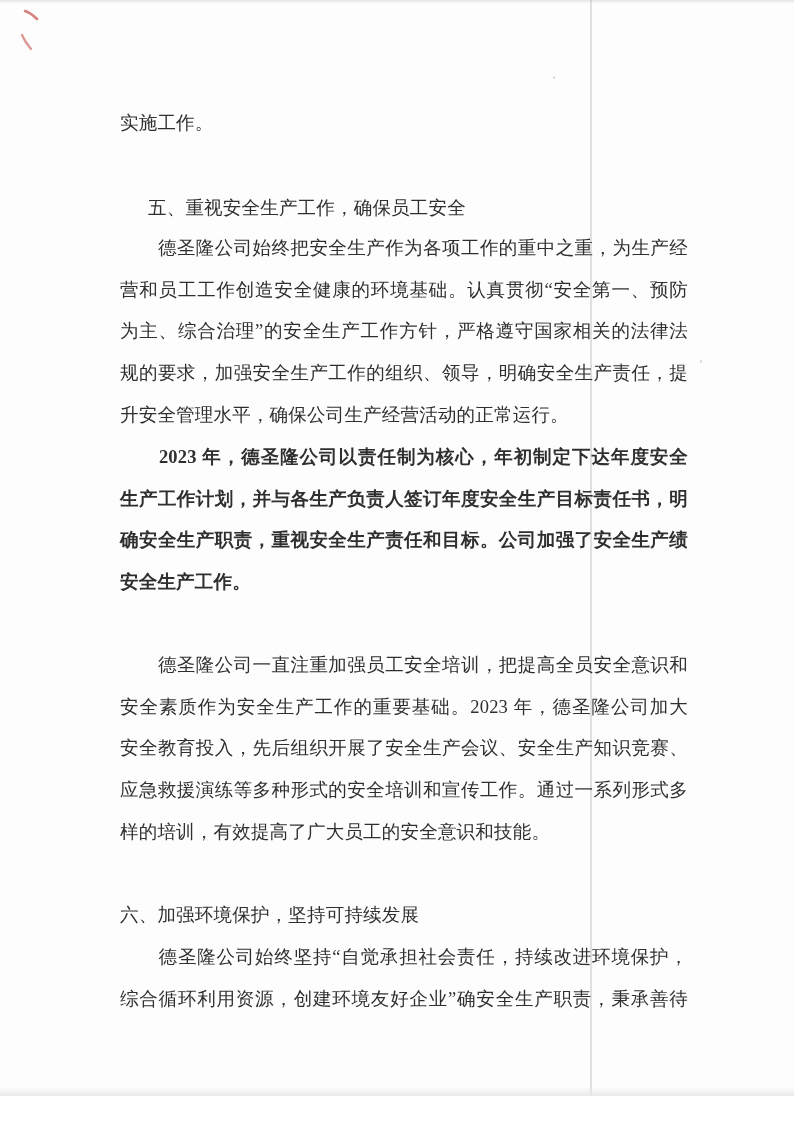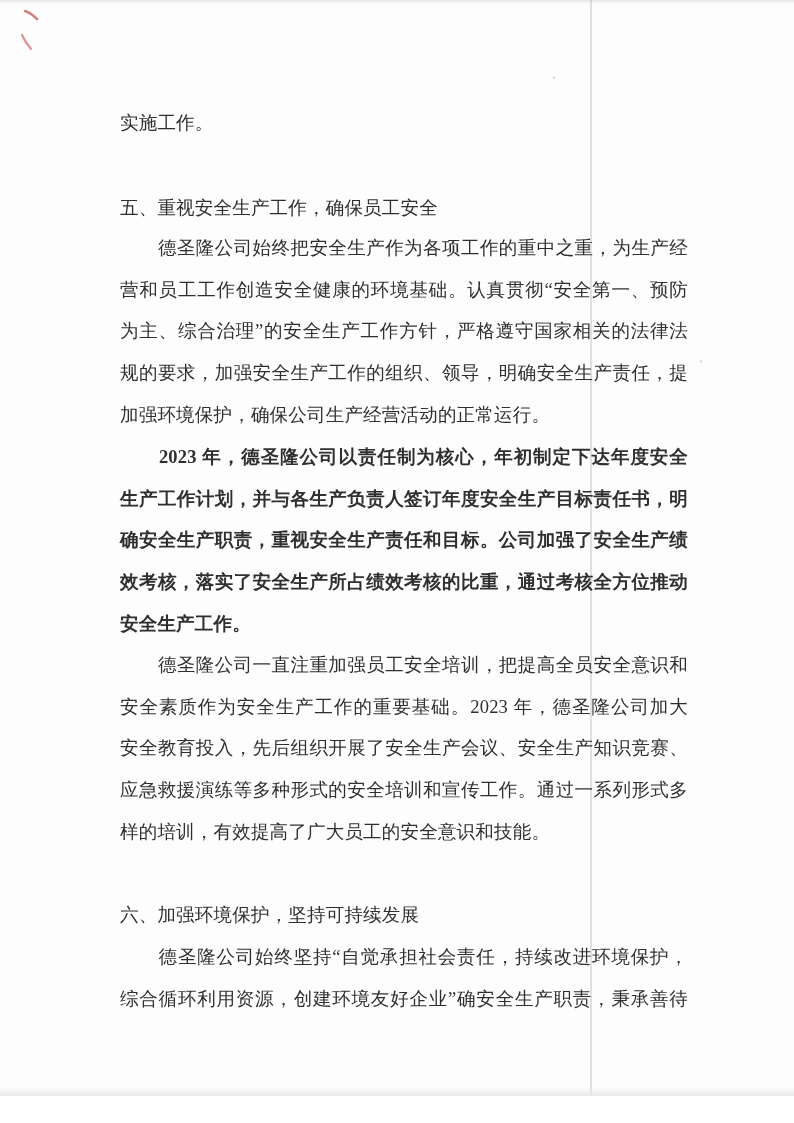--- a/index.html
+++ b/index.html
@@ -69,21 +69,21 @@
   }
   .line {
     text-align: justify;
     text-align-last: left;
     white-space: pre-wrap;
   }
   .line.fill {
     text-align-last: justify;
   }
   .b0 { top: 103px; }
-  .b1 { top: 188px; }
+  .b1 { top: 188px; margin-left: 28px; }
   .b2 { top: 228px; }
   .b3 { top: 437px; font-weight: bold; }
   .b4 { top: 645px; }
   .b5 { top: 895px; }
   .b6 { top: 937px; }
 </style>
 </head>
 <body>
 
 <div class="page">
@@ -104,27 +104,26 @@
         <div class="line">实施工作。</div>
       </div>
     <div class="block b1">
         <div class="line">五、重视安全生产工作，确保员工安全</div>
       </div>
     <div class="block b2">
         <div class="line fill">　　德圣隆公司始终把安全生产作为各项工作的重中之重，为生产经</div>
         <div class="line fill">营和员工工作创造安全健康的环境基础。认真贯彻“安全第一、预防</div>
         <div class="line fill">为主、综合治理”的安全生产工作方针，严格遵守国家相关的法律法</div>
         <div class="line fill">规的要求，加强安全生产工作的组织、领导，明确安全生产责任，提</div>
-        <div class="line">加强环境保护，确保公司生产经营活动的正常运行。</div>
+        <div class="line">升安全管理水平，确保公司生产经营活动的正常运行。</div>
       </div>
     <div class="block b3">
         <div class="line fill">　　2023 年，德圣隆公司以责任制为核心，年初制定下达年度安全</div>
         <div class="line fill">生产工作计划，并与各生产负责人签订年度安全生产目标责任书，明</div>
         <div class="line fill">确安全生产职责，重视安全生产责任和目标。公司加强了安全生产绩</div>
-        <div class="line fill">效考核，落实了安全生产所占绩效考核的比重，通过考核全方位推动</div>
         <div class="line">安全生产工作。</div>
       </div>
     <div class="block b4">
         <div class="line fill">　　德圣隆公司一直注重加强员工安全培训，把提高全员安全意识和</div>
         <div class="line fill">安全素质作为安全生产工作的重要基础。2023 年，德圣隆公司加大</div>
         <div class="line fill">安全教育投入，先后组织开展了安全生产会议、安全生产知识竞赛、</div>
         <div class="line fill">应急救援演练等多种形式的安全培训和宣传工作。通过一系列形式多</div>
         <div class="line">样的培训，有效提高了广大员工的安全意识和技能。</div>
       </div>
     <div class="block b5">

